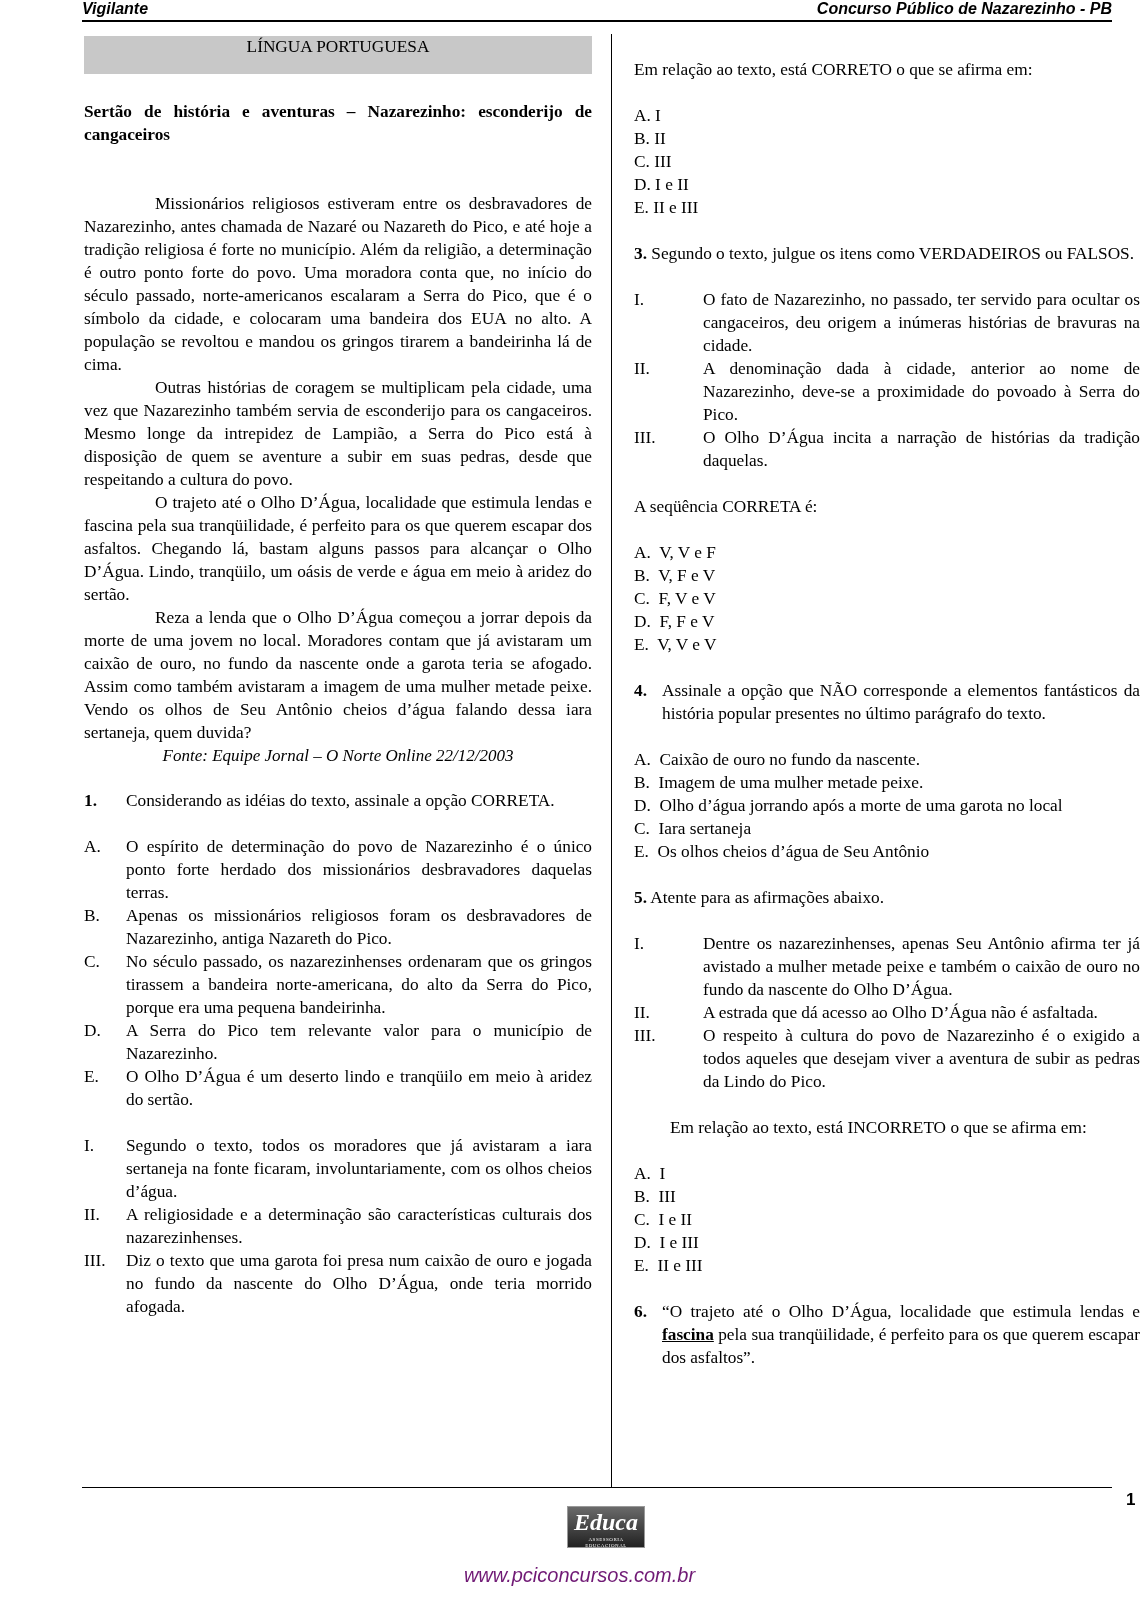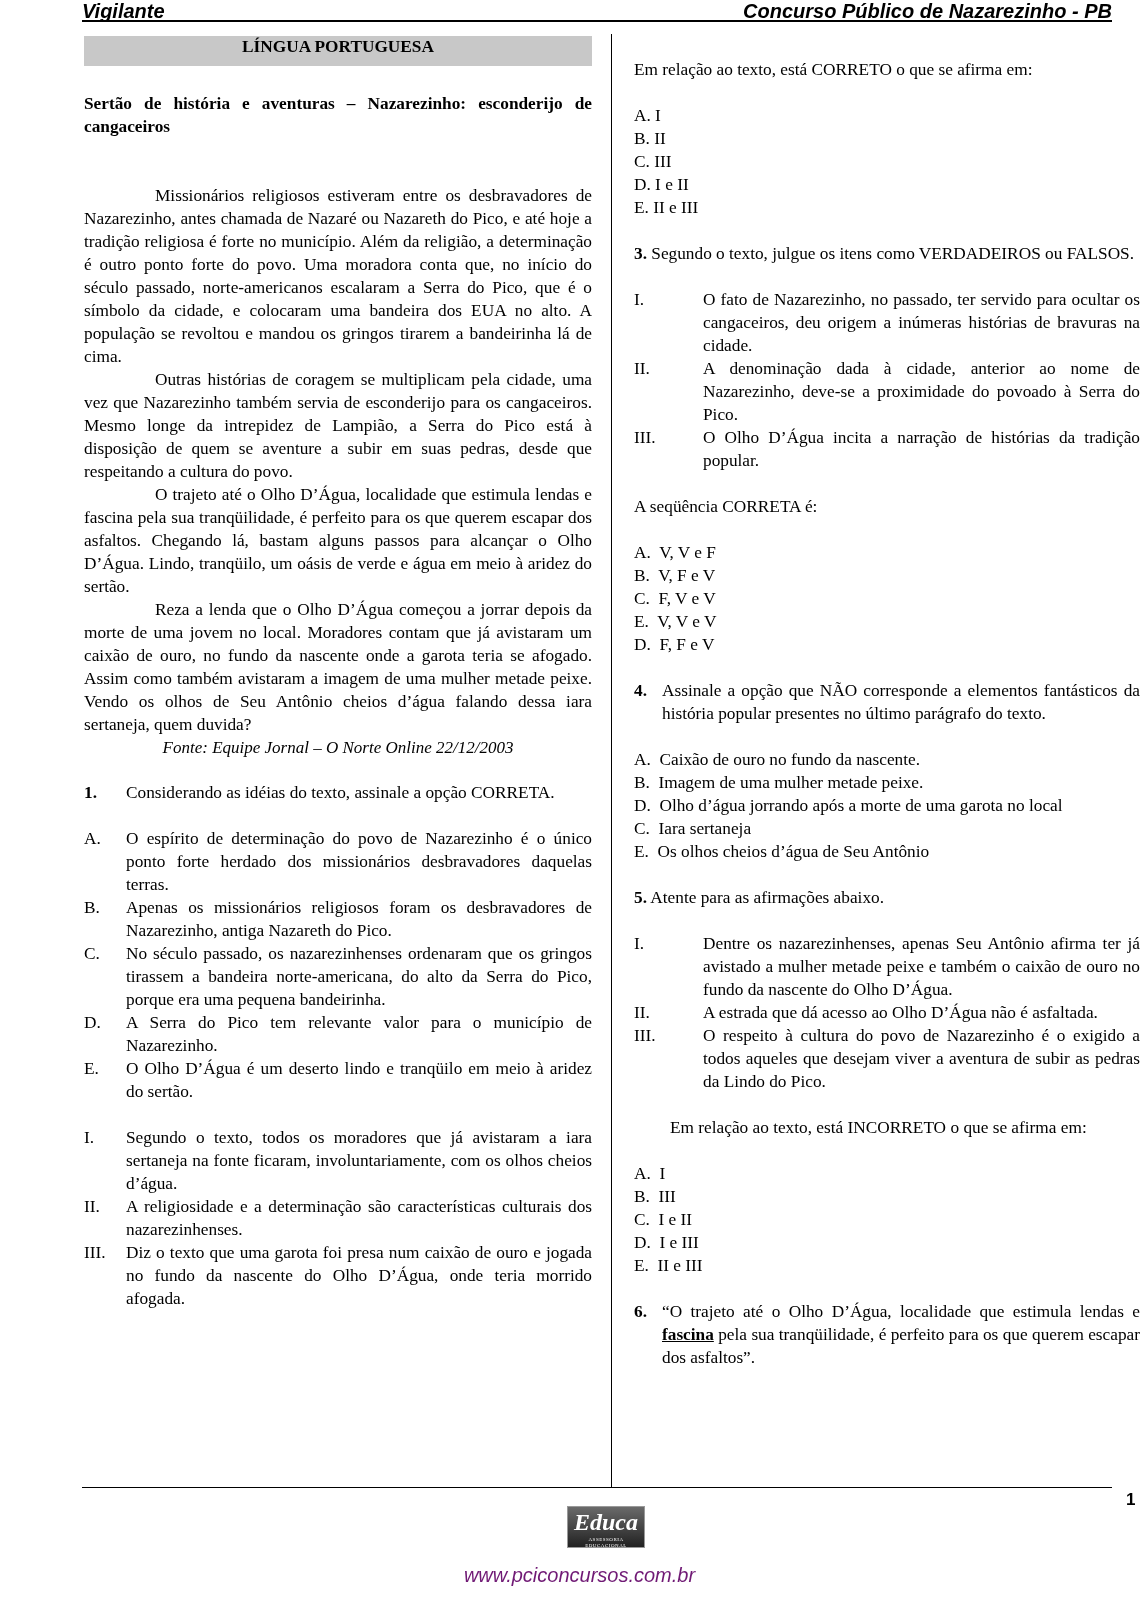--- a/index.html
+++ b/index.html
@@ -1,24 +1,24 @@
 <!DOCTYPE html>
 <html><head>
 <meta charset="utf-8">
 <style>
   html,body{margin:0;padding:0;background:#fff;}
   body{width:1143px;height:1611px;position:relative;overflow:hidden;font-family:"Liberation Serif",serif;color:#000;}
-  .hdr{position:absolute;top:0;left:82px;width:1030px;height:20px;border-bottom:2px solid #000;font-family:"Liberation Sans",sans-serif;font-weight:bold;font-style:italic;font-size:20px;}
+  .hdr{position:absolute;top:0;left:82px;width:1030px;height:20px;border-bottom:2px solid #000;font-family:"Liberation Sans",sans-serif;font-weight:bold;font-style:italic;font-size:16px;}
   .hdr .l{position:absolute;left:0;top:0;}
   .hdr .r{position:absolute;right:0;top:0;}
   .vline{position:absolute;left:611px;top:34px;width:1px;height:1454px;background:#000;}
   .col{position:absolute;font-size:17.3px;line-height:23px;}
   .left{left:84px;top:36px;width:508px;}
   .right{left:634px;top:58px;width:506px;}
-  .section{background:#c8c8c8;text-align:center;font-weight:bold;height:30px;line-height:22px;margin-bottom:26px;}
+  .section{background:#c8c8c8;text-align:center;font-weight:normal;height:38px;line-height:22px;margin-bottom:26px;}
   .p{margin:0 0 23px 0;text-align:justify;}
   .title{font-weight:bold;text-align:justify;text-align-last:justify;margin:0 0 46px 0;}
   .para{text-align:justify;text-indent:71px;margin:0;}
   .src{font-style:italic;text-align:center;font-size:17px;margin:0 0 22px 0;}
   .q{display:flex;text-align:justify;margin:0;}
   .q .n{width:42px;flex:none;}
   .q .t{flex:1;}
   .items{margin:0 0 23px 0;}
   .it{display:flex;text-align:justify;}
   .it .n{width:42px;flex:none;}
@@ -115,30 +115,30 @@
     <div class="r-it">
         <span class="n">I.</span>
         <span class="t">O fato de Nazarezinho, no passado, ter servido para ocultar os cangaceiros, deu origem a inúmeras histórias de bravuras na cidade.</span>
       </div>
     <div class="r-it">
         <span class="n">II.</span>
         <span class="t">A denominação dada à cidade, anterior ao nome de Nazarezinho, deve-se a proximidade do povoado à Serra do Pico.</span>
       </div>
     <div class="r-it">
         <span class="n">III.</span>
-        <span class="t">O Olho D’Água incita a narração de histórias da tradição popular.</span>
+        <span class="t">O Olho D’Água incita a narração de histórias da tradição daquelas.</span>
       </div>
   </div>
   <p class="p">A seqüência CORRETA é:</p>
   <div class="opts">
     <div style="white-space:pre">A.  V, V e F</div>
     <div style="white-space:pre">B.  V, F e V</div>
     <div style="white-space:pre">C.  F, V e V</div>
+    <div style="white-space:pre">D.  F, F e V</div>
     <div style="white-space:pre">E.  V, V e V</div>
-    <div style="white-space:pre">D.  F, F e V</div>
   </div>
 
   <div class="qn">
     <b style="width:28px;flex:none">4.</b>
     <span class="t">Assinale a opção que NÃO corresponde a elementos fantásticos da história popular presentes no último parágrafo do texto.</span>
   </div>
   <div class="opts">
     <div style="white-space:pre">A.  Caixão de ouro no fundo da nascente.</div>
     <div style="white-space:pre">B.  Imagem de uma mulher metade peixe.</div>
     <div style="white-space:pre">D.  Olho d’água jorrando após a morte de uma garota no local</div>

